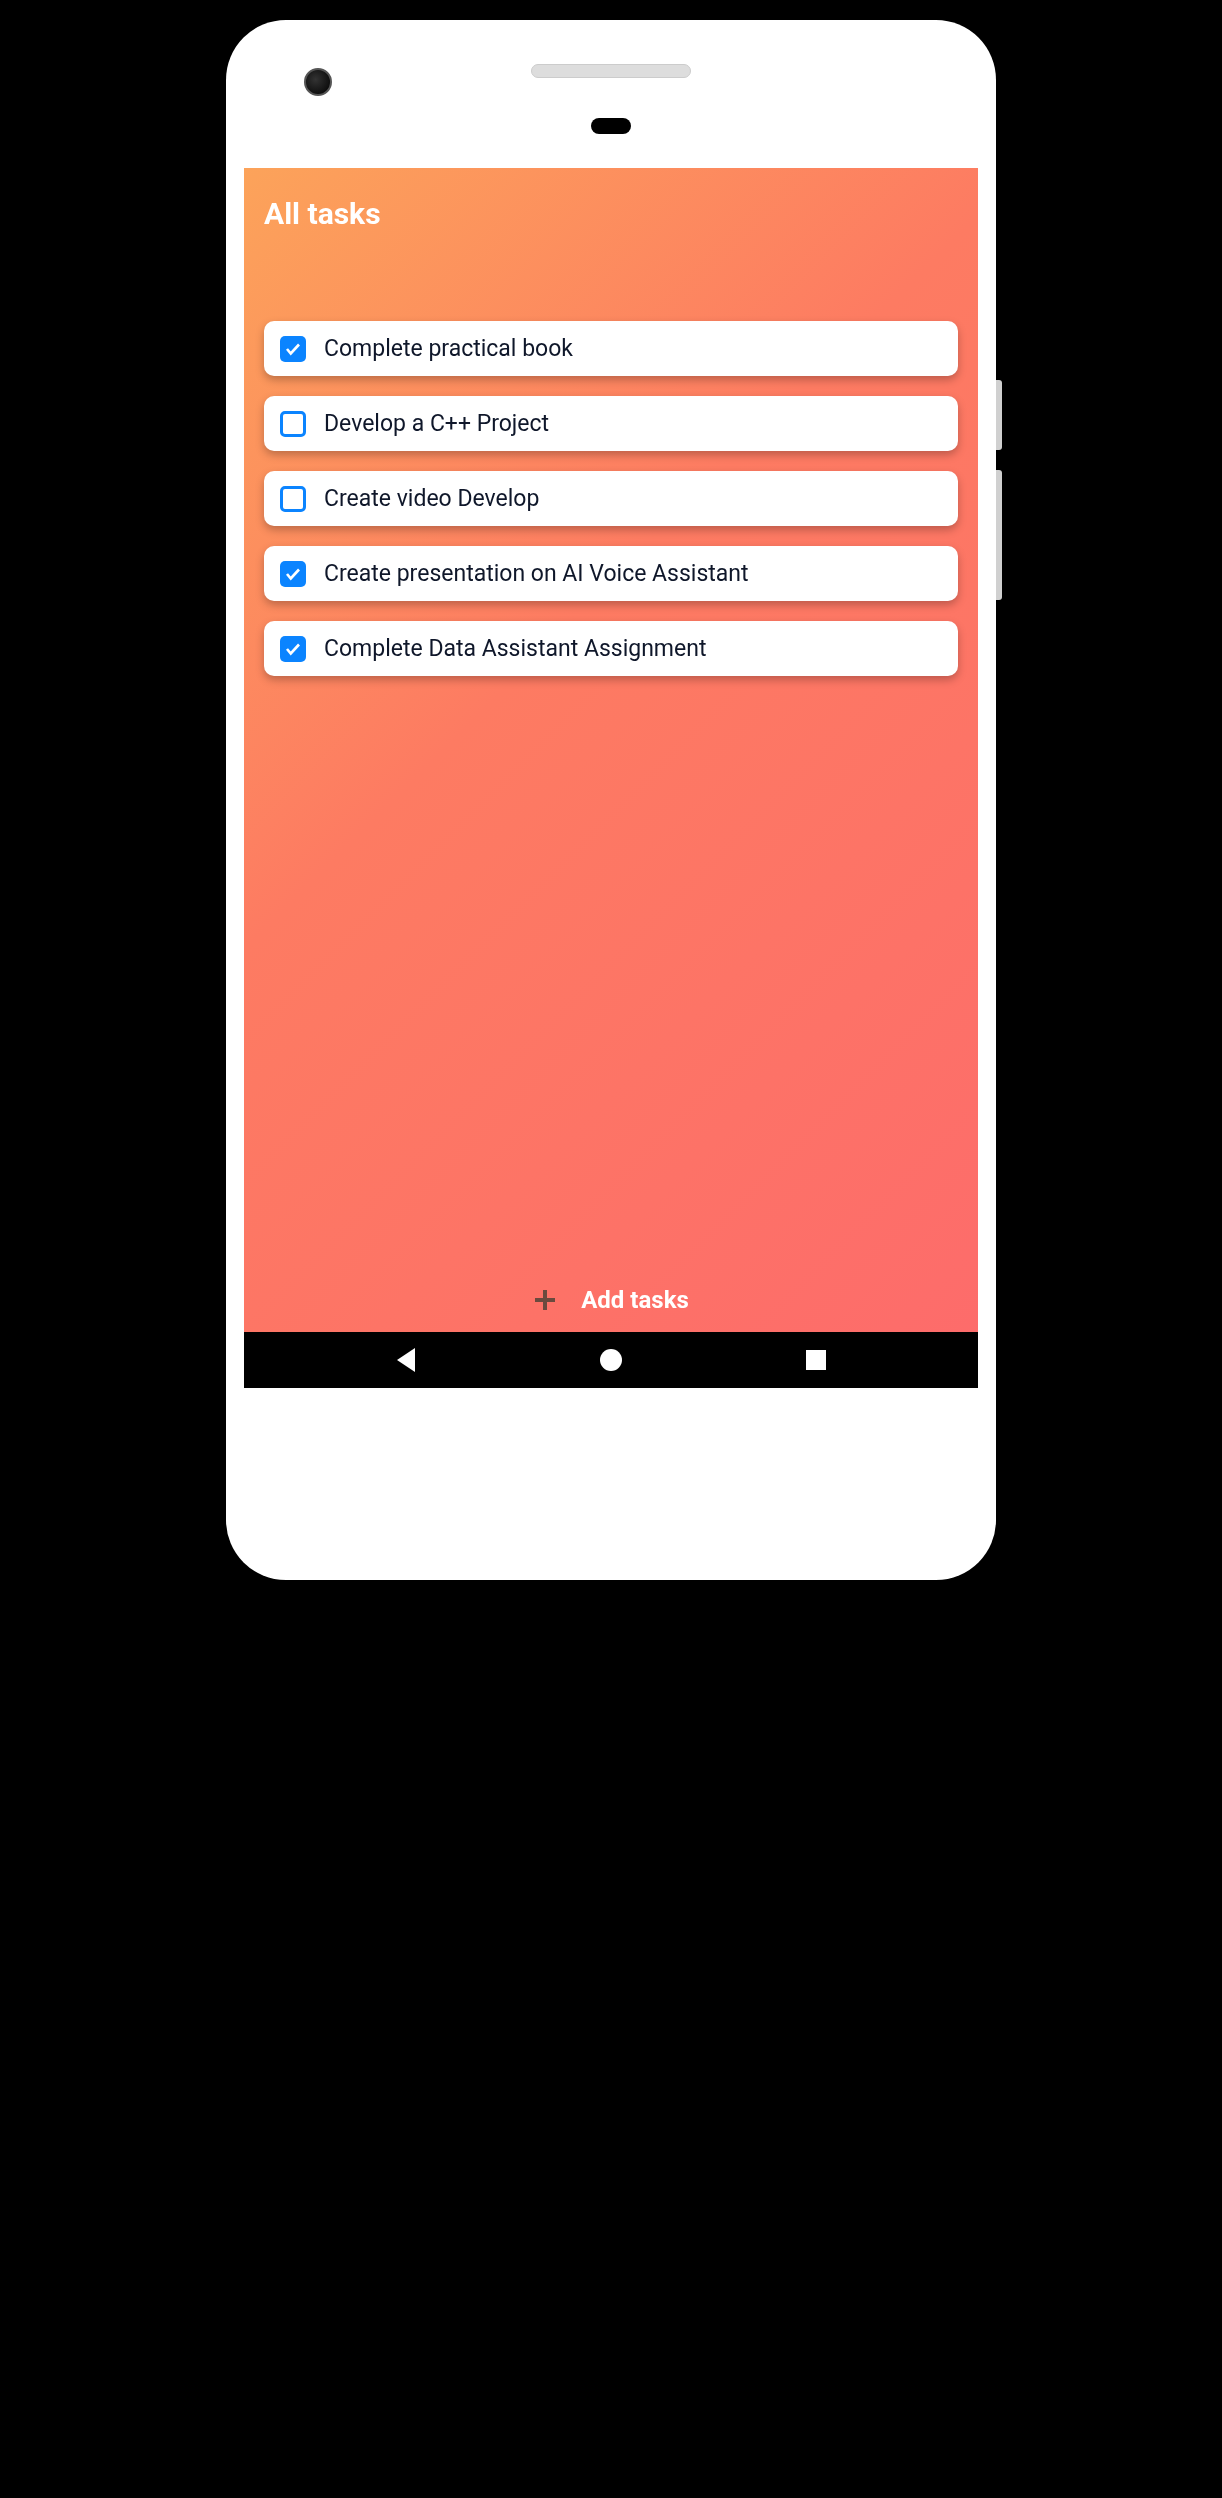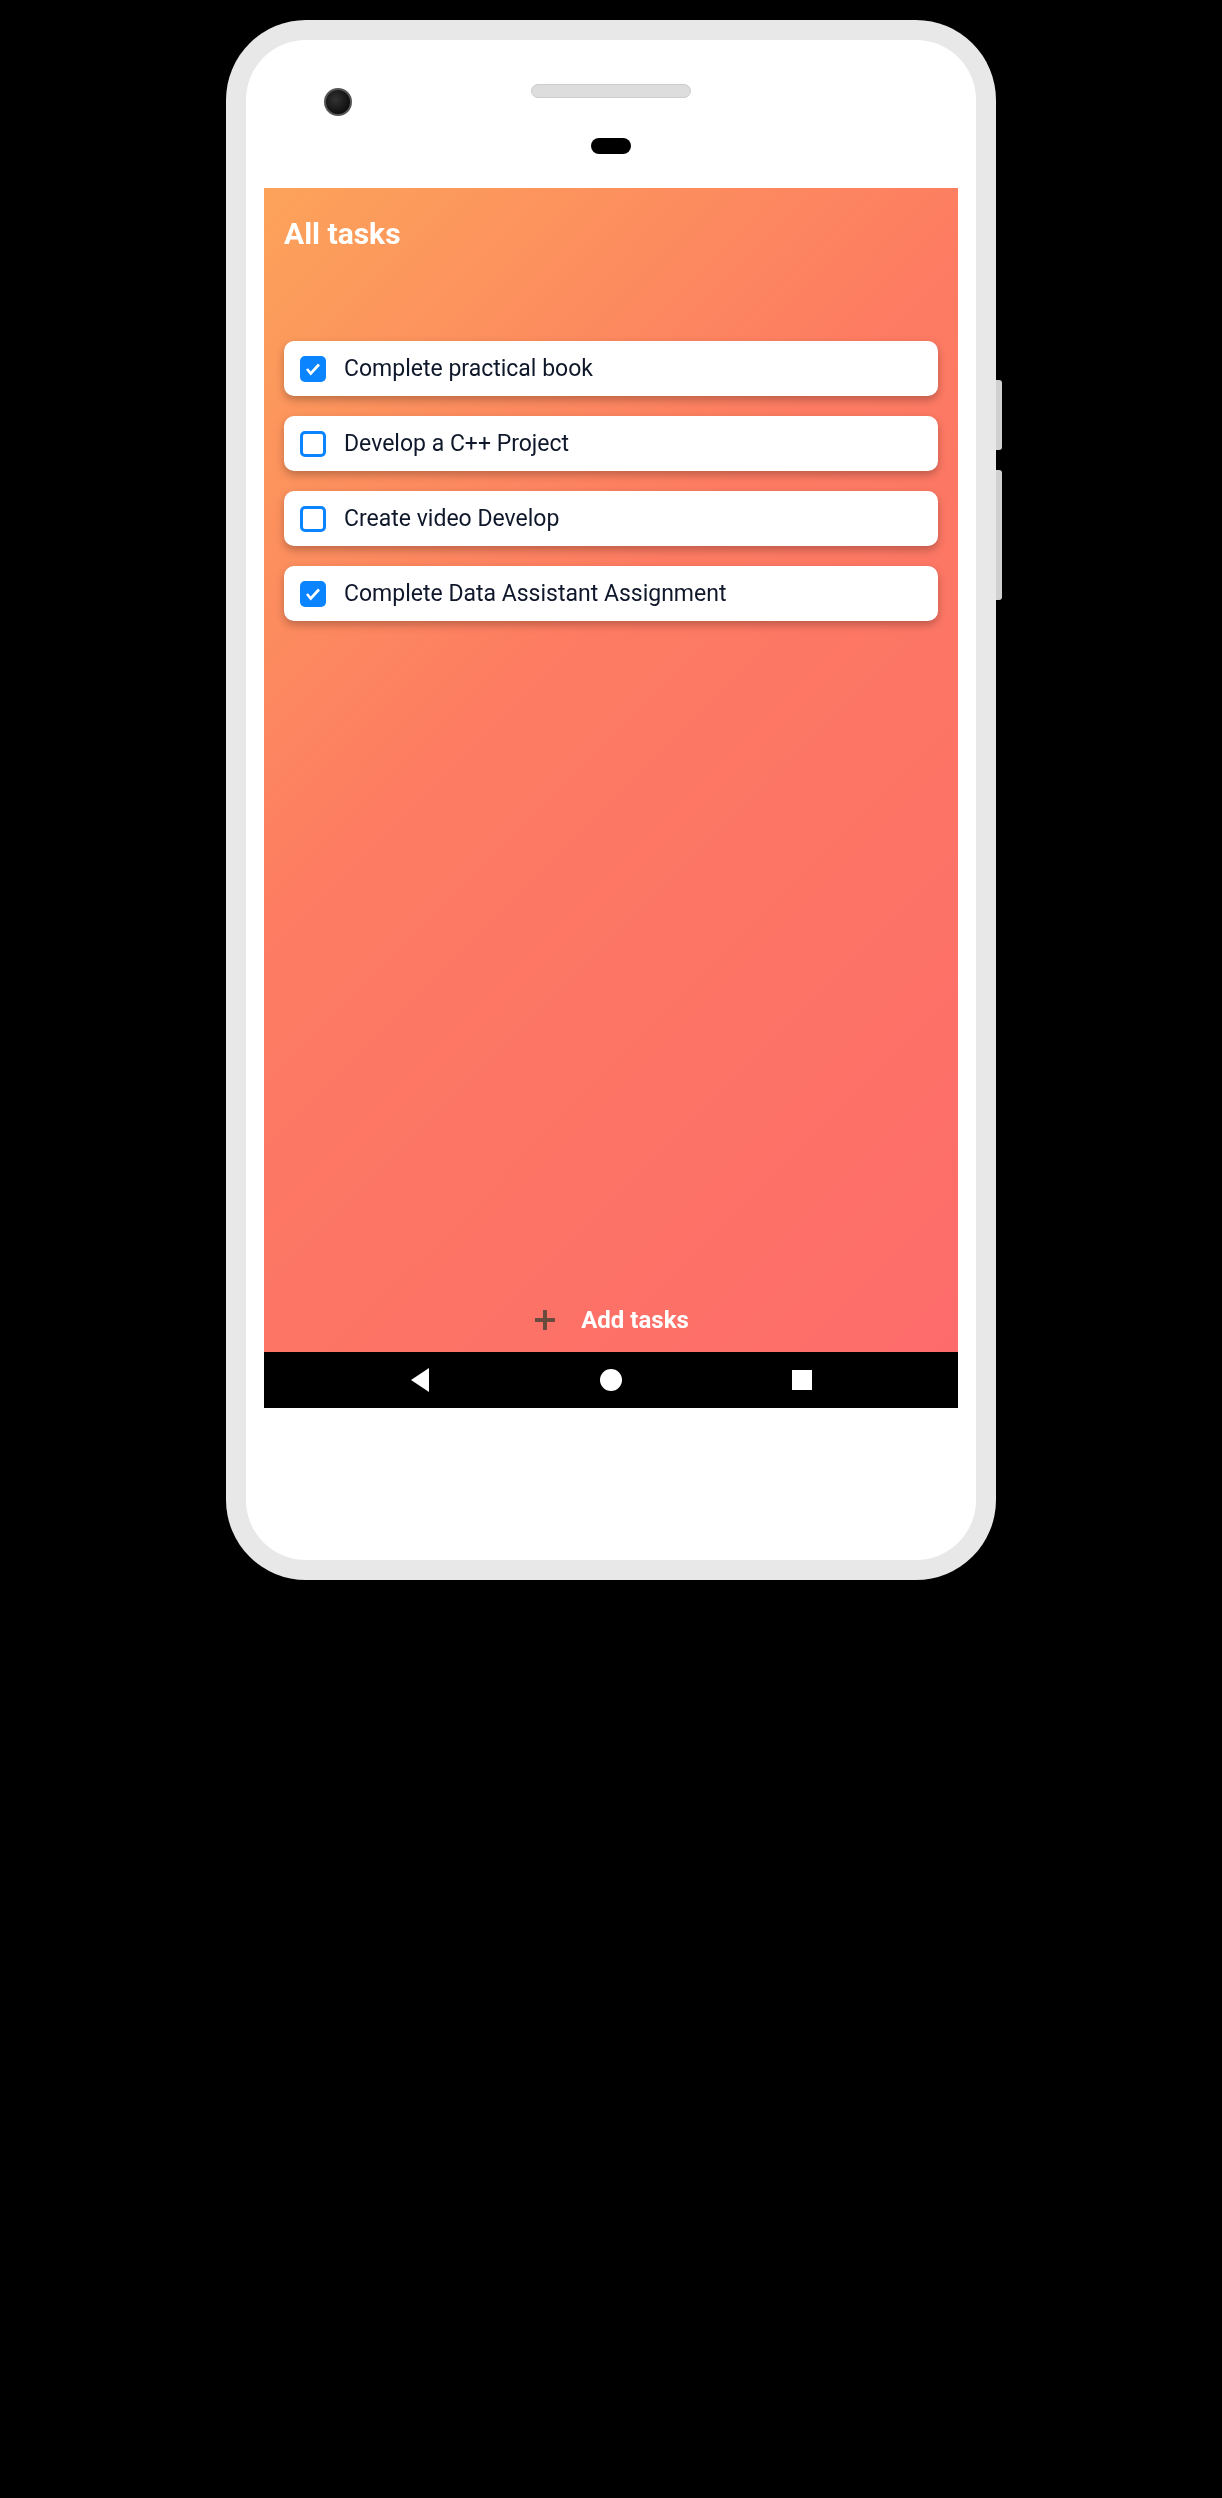--- a/index.html
+++ b/index.html
@@ -10,21 +10,20 @@
     justify-content: center;
     align-items: flex-start;
     min-height: 100vh;
     padding: 20px 0;
   }
   .phone-frame {
     width: 770px;
     height: 1560px;
     background: #e8e8e8;
     border-radius: 80px;
-    padding: 20px;
     position: relative;
     box-shadow: 0 0 0 2px rgba(0,0,0,0.1);
   }
   .phone-inner {
     width: 100%;
     height: 100%;
     background: #fff;
     border-radius: 60px;
     padding: 18px;
     position: relative;
@@ -228,20 +227,28 @@
         <div class="task-card">
           <div class="checkbox unchecked"></div>
           <div class="task-label">Develop a C++ Project</div>
         </div>
 
         <div class="task-card">
           <div class="checkbox unchecked"></div>
           <div class="task-label">Create video Develop</div>
         </div>
 
+        <div class="task-card">
+          <div class="checkbox checked">
+            <svg viewBox="0 0 24 24">
+                <polyline points="4 12 9 18 20 6"></polyline>
+              </svg>
+          </div>
+          <div class="task-label">Create presentation on AI Voice Assistant</div>
+        </div>
 
         <div class="task-card">
           <div class="checkbox checked">
             <svg viewBox="0 0 24 24">
                 <polyline points="4 12 9 18 20 6"></polyline>
               </svg>
           </div>
           <div class="task-label">Complete Data Assistant Assignment</div>
         </div>
 

